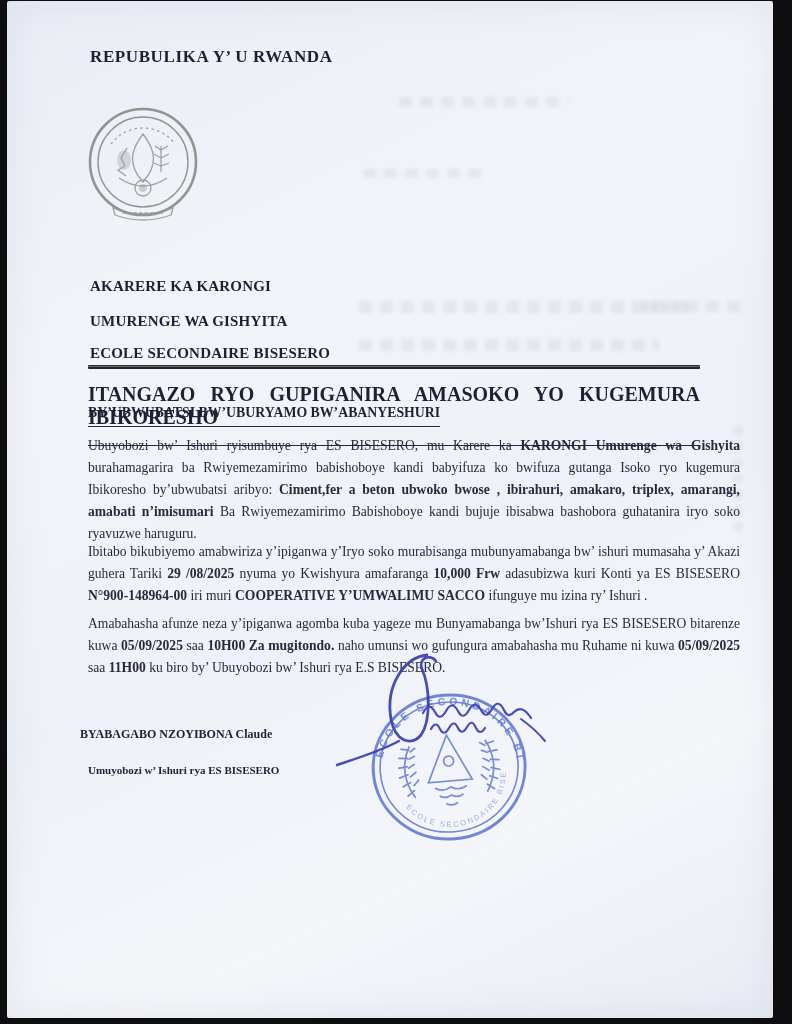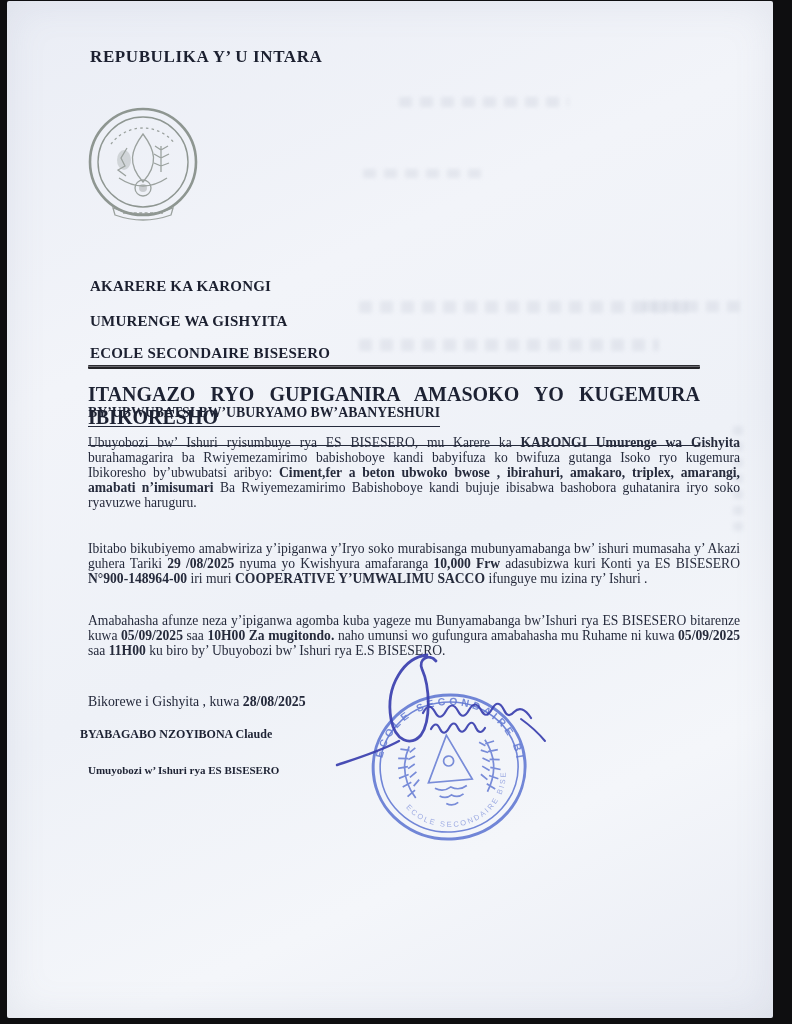--- a/index.html
+++ b/index.html
@@ -35,21 +35,21 @@
     font-size:20px;font-weight:bold;color:#1d2233;
     text-align:justify;text-align-last:justify;
     border-bottom:1.6px solid #242a3c;padding-bottom:16px;
   }
   .title-line2{
     left:81px;top:404px;font-size:13.8px;font-weight:bold;color:#1d2233;
   }
   .title-line2 span{border-bottom:1.6px solid #242a3c;padding-bottom:6px;}
   .para{
     left:81px;width:652px;
-    font-size:13.6px;line-height:15px;color:#262b3c;
+    font-size:13.6px;line-height:22px;color:#262b3c;
     text-align:justify;
   }
   .closing-line{left:81px;font-size:13.8px;color:#23283a;}
   .sig-name{left:73px;font-size:12px;font-weight:bold;color:#1d2233;}
   .sig-role{left:81px;font-size:11px;font-weight:bold;color:#1d2233;}
   .smudge{
     background:repeating-linear-gradient(90deg,rgba(150,158,178,.55) 0 13px,rgba(150,158,178,0) 13px 21px);
     filter:blur(2.2px);opacity:.28;border-radius:2px;
   }
   .smudge.v{
@@ -57,21 +57,21 @@
   }
   .stamp-wrap{left:352px;top:682px;width:180px;height:165px;transform:rotate(-5deg);opacity:.85;}
   .signature-wrap{left:328px;top:648px;width:228px;height:135px;opacity:.92;}
   .coat-wrap{left:76px;top:103px;width:120px;height:122px;opacity:.85;}
 </style>
 </head>
 <body>
 
 <div class="paper">
 
-  <div class="abs country">REPUBULIKA Y’ U INTARA</div>
+  <div class="abs country">REPUBULIKA Y’ U RWANDA</div>
 
   <div class="abs coat-wrap">
     <svg width="120" height="122" viewBox="0 0 120 122">
       <g fill="none" stroke="#7e8780" stroke-width="2">
         <circle cx="60" cy="58" r="53" stroke-width="2.6"></circle>
         <circle cx="60" cy="58" r="45" stroke-width="1.4"></circle>
       </g>
       <g fill="none" stroke="#828a84" stroke-width="1.3" opacity=".9">
         <path d="M28,40 A40,40 0 0 1 92,40" stroke-dasharray="2.5,3.2"></path>
         <path d="M60,30 C48,46 44,60 60,78 C76,60 72,46 60,30 Z"></path>
@@ -102,21 +102,20 @@
 
   <div class="abs title-line1">ITANGAZO RYO GUPIGANIRA AMASOKO YO KUGEMURA IBIKORESHO</div>
   <div class="abs title-line2">
     <span>BY’UBWUBATSI BW’UBURYAMO BW’ABANYESHURI</span>
   </div>
 
   <div class="abs para" style="top:434px"><span>Ubuyobozi bw’ Ishuri ryisumbuye rya ES BISESERO, mu Karere ka </span><span class="b">KARONGI Umurenge wa Gishyita</span><span> burahamagarira ba Rwiyemezamirimo babishoboye kandi babyifuza ko bwifuza gutanga Isoko ryo kugemura Ibikoresho by’ubwubatsi aribyo: </span><span class="b">Ciment,fer a beton ubwoko bwose , ibirahuri, amakaro, triplex, amarangi, amabati n’imisumari</span><span> Ba Rwiyemezamirimo Babishoboye kandi bujuje ibisabwa bashobora guhatanira iryo soko ryavuzwe haruguru.</span></div>
   <div class="abs para" style="top:540px"><span>Ibitabo bikubiyemo amabwiriza y’ipiganwa y’Iryo soko murabisanga mubunyamabanga bw’ ishuri mumasaha y’ Akazi guhera Tariki </span><span class="b">29 /08/2025</span><span> nyuma yo Kwishyura amafaranga </span><span class="b">10,000 Frw</span><span> adasubizwa kuri Konti ya ES BISESERO </span><span class="b">N°900-148964-00</span><span> iri muri </span><span class="b">COOPERATIVE Y’UMWALIMU SACCO</span><span> ifunguye mu izina ry’ Ishuri .</span></div>
   <div class="abs para" style="top:612px"><span>Amabahasha afunze neza y’ipiganwa agomba kuba yageze mu Bunyamabanga bw’Ishuri rya ES BISESERO bitarenze kuwa </span><span class="b">05/09/2025</span><span> saa </span><span class="b">10H00 Za mugitondo.</span><span> naho umunsi wo gufungura amabahasha mu Ruhame ni kuwa </span><span class="b">05/09/2025</span><span> saa </span><span class="b">11H00</span><span> ku biro by’ Ubuyobozi bw’ Ishuri rya E.S BISESERO.</span></div>
 
-  <div class="abs closing-line" style="top:693px"><span>Bikorewe i Gishyita , kuwa </span><span class="b">28/08/2025</span></div>
   <div class="abs sig-name" style="top:726px">BYABAGABO NZOYIBONA Claude</div>
   <div class="abs sig-role" style="top:763px">Umuyobozi w’ Ishuri rya ES BISESERO</div>
 
   <div class="abs stamp-wrap">
     <svg width="180" height="165" viewBox="0 0 180 165">
       <defs>
         <path id="arcTop" d="M 22,86 A 68,64 0 1 1 158,86" fill="none"></path>
         <path id="arcBot" d="M 34,92 A 56,52 0 0 0 146,92" fill="none"></path>
       </defs>
       <g fill="none" stroke="#4a64cc" stroke-width="2.4" opacity=".9">

